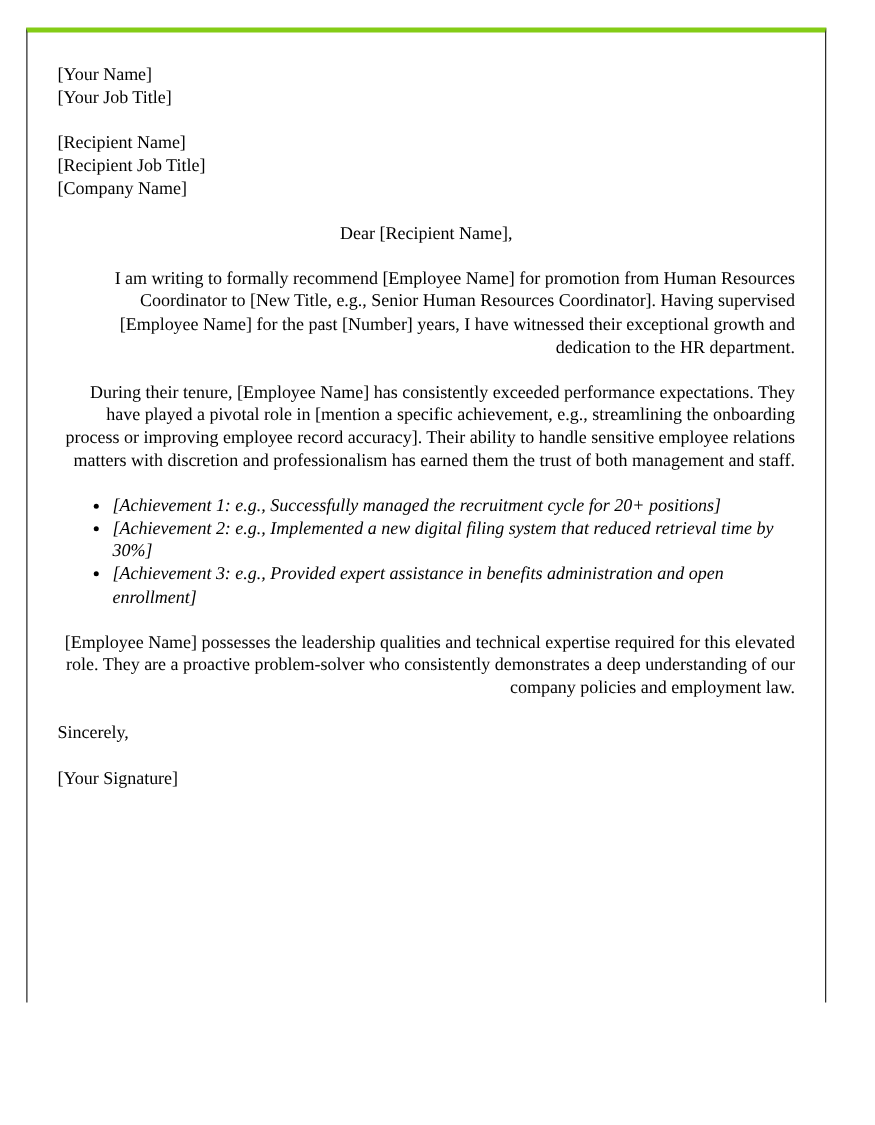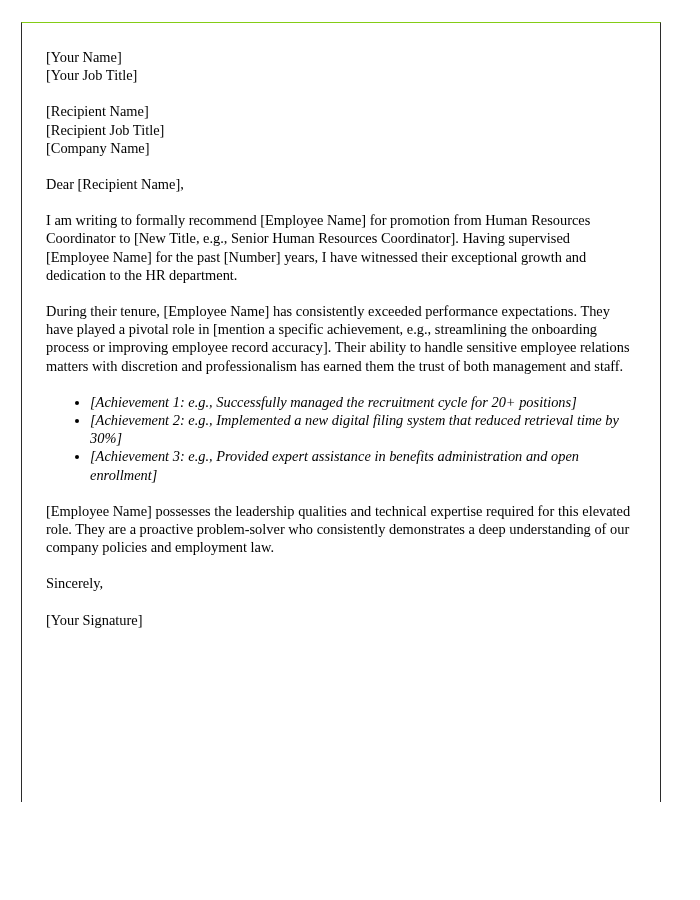--- a/index.html
+++ b/index.html
@@ -21,21 +21,21 @@
   
   .page-sheet {
     position: absolute;
     left: 21px;
     top: 22px;
     width: 640px;            
     height: 780px;           
     box-sizing: border-box;
     background: #ffffff;
     border-left: 1px solid #2b2b2b;
-    border-top: 1px solid #84cc16;
+    border-top: 4px solid #84cc16;
     border-right: 1px solid #2b2b2b;
     border-bottom: none;
     overflow: hidden;
   }
 
   .page-body {
     position: absolute;
     left: 24px;
     top: 25px;
     width: 590px;            
@@ -47,32 +47,33 @@
   .addr-block {
     margin: 0 0 18px 0;
   }
   .addr-line {
     display: block;
     white-space: nowrap;
   }
 
   p.para {
     margin: 0 0 18px 0;
-    text-align: left;
+    text-align: right;
   }
   p.para:last-child {
     margin-bottom: 0;
   }
 
   .subject-line {
     margin: 0 0 18px 0;
   }
 
   .salutation {
     margin: 0 0 18px 0;
+    text-align: center;
   }
 
   ul.achievements {
     margin: 0 0 18px 0;
     padding: 0 0 0 44px;     
     list-style-type: disc;
     font-style: italic;
   }
   ul.achievements li {
     margin: 0 0 0 0;

